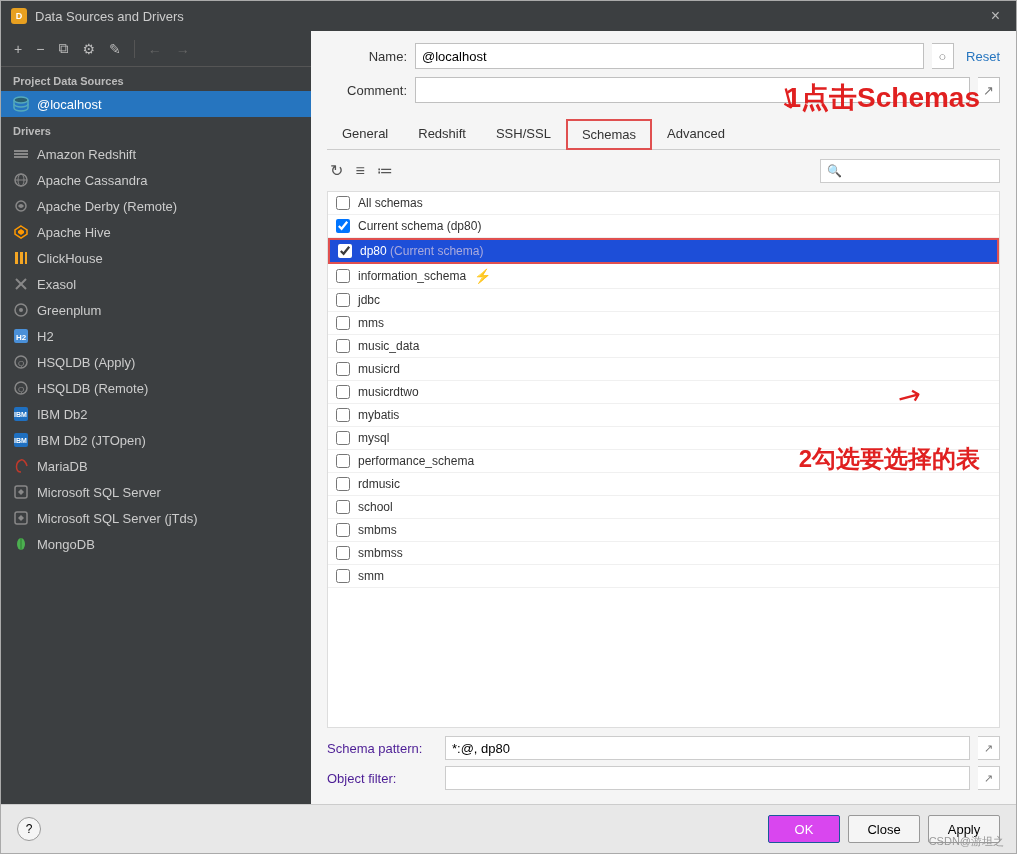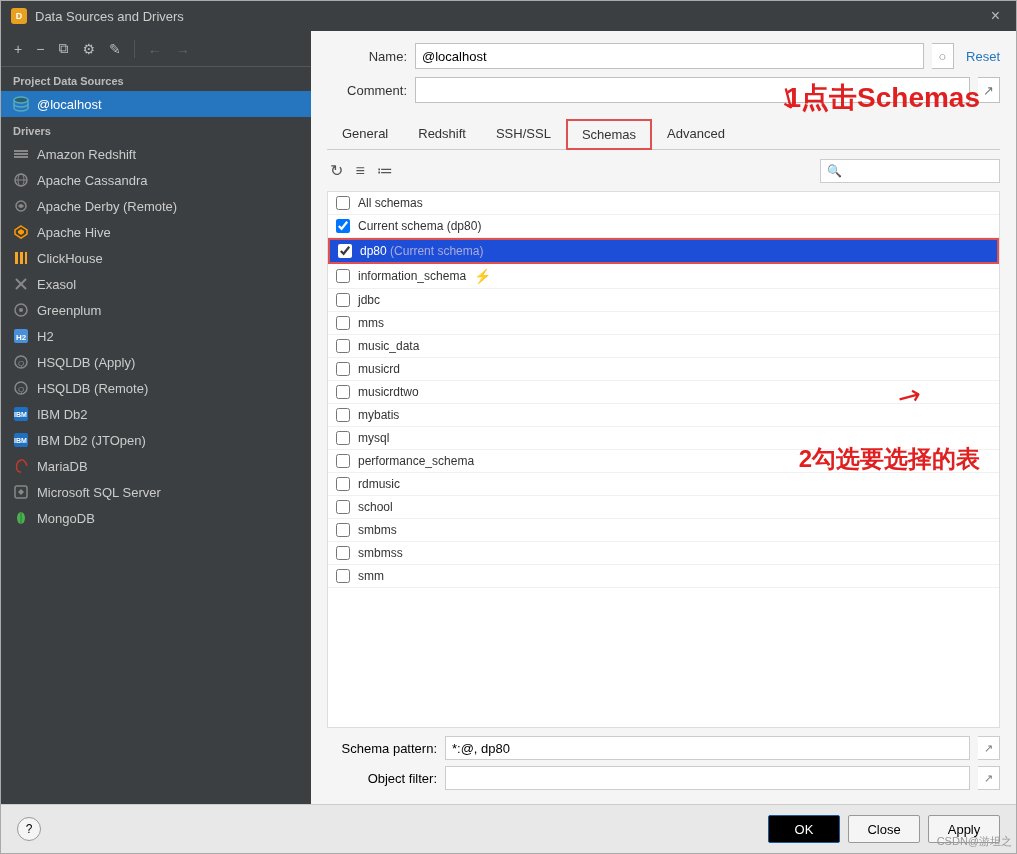--- a/index.html
+++ b/index.html
@@ -238,22 +238,22 @@
       flex-shrink: 0;
     }
     .bottom-form-row {
       display: flex;
       align-items: center;
       margin-bottom: 6px;
       gap: 8px;
     }
     .bottom-label {
       width: 110px;
-      text-align: right;
-      color: #000000;
+      text-align: left;
+      color: #4c1d95;
       flex-shrink: 0;
       font-size: 13px;
     }
     .bottom-input {
       flex: 1;
       height: 24px;
       border: 1px solid #ccc;
       background: white;
       padding: 2px 6px;
       font-size: 13px;
@@ -283,21 +283,21 @@
       min-width: 72px;
       height: 28px;
       border: 1px solid #999;
       background: #f5f5f5;
       cursor: pointer;
       font-size: 13px;
       padding: 0 16px;
       border-radius: 2px;
     }
     .footer-btn.primary {
-      background: #000000;
+      background: #d946ef;
       color: white;
       border-color: #1a5a9a;
     }
 
     .help-btn {
       width: 24px; height: 24px;
       border: 1px solid #999;
       border-radius: 50%;
       background: #f5f5f5;
       cursor: pointer;
@@ -310,21 +310,21 @@
     .left-scrollable {
       overflow-y: auto;
       flex: 1;
     }
     .left-scrollable::-webkit-scrollbar { width: 6px; }
     .left-scrollable::-webkit-scrollbar-thumb { background: #555; }
 
     .csdn-watermark {
       position: absolute;
       bottom: 4px;
-      right: 4px;
+      right: 12px;
       font-size: 11px;
       color: #999;
     }
   </style>
 </head>
 <body>
 
 <div class="dialog">
 
   <div class="title-bar">
@@ -502,20 +502,29 @@
         <div class="tree-item">
           <div class="tree-icon">
             <svg width="16" height="16">
                 <rect x="2" y="2" width="12" height="12" rx="2" fill="none" stroke="#888" stroke-width="1.5"></rect>
                 <path d="M5 8 L8 5 L11 8 L8 11 Z" fill="#888"></path>
               </svg>
           </div>
           <span>Microsoft SQL Server</span>
         </div>
 
+        <div class="tree-item">
+          <div class="tree-icon">
+            <svg width="16" height="16">
+                <rect x="2" y="2" width="12" height="12" rx="2" fill="none" stroke="#888" stroke-width="1.5"></rect>
+                <path d="M5 8 L8 5 L11 8 L8 11 Z" fill="#888"></path>
+              </svg>
+          </div>
+          <span>Microsoft SQL Server (jTds)</span>
+        </div>
 
         <div class="tree-item">
           <div class="tree-icon">
             <svg width="16" height="16">
                 <ellipse cx="8" cy="8" rx="4" ry="6" fill="#4caf50"></ellipse>
                 <line x1="8" y1="2" x2="8" y2="14" stroke="#2e7d32" stroke-width="1"></line>
               </svg>
           </div>
           <span>MongoDB</span>
         </div>

